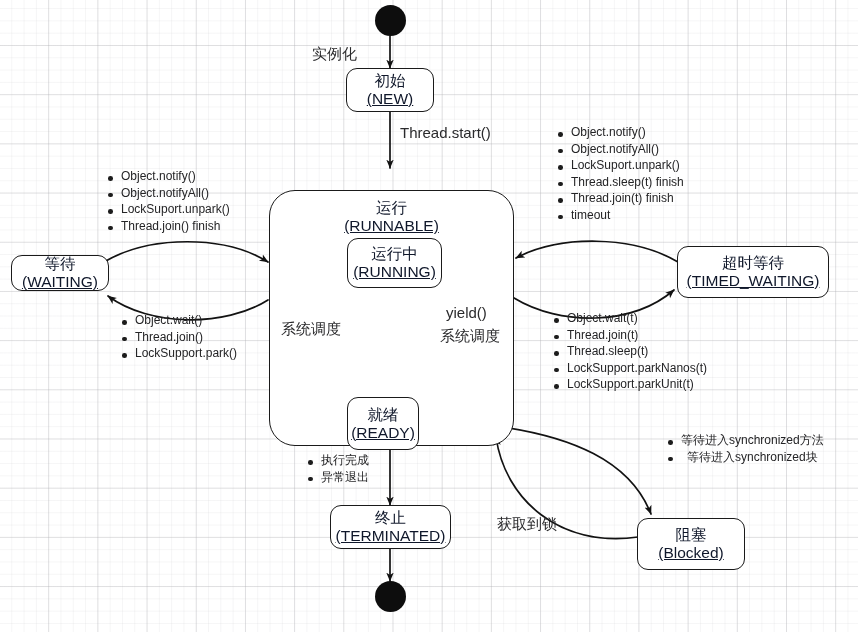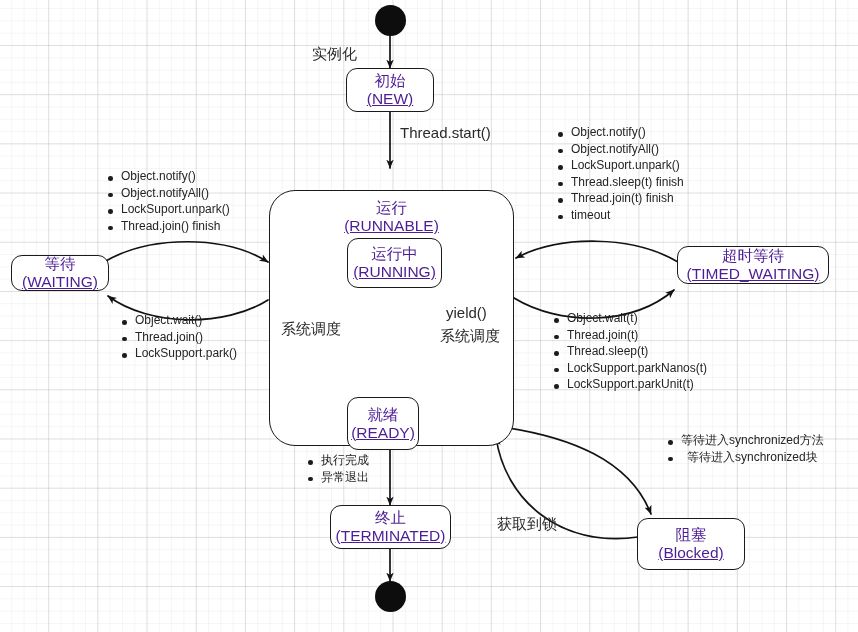--- a/index.html
+++ b/index.html
@@ -28,21 +28,21 @@
     left: 0; top: 0;
     width: 858px; height: 632px;
     pointer-events: none;
   }
   .node {
     position: absolute;
     box-sizing: border-box;
     border: 1.6px solid #1a1a1a;
     border-radius: 11px;
     background: #ffffff;
-    color: #4c1d95;
+    color: #0f172a;
     text-align: center;
     line-height: 1.16;
     display: flex;
     flex-direction: column;
     align-items: center;
     justify-content: center;
     font-size: 15.5px;
     white-space: nowrap;
   }
   .node .cn { display:block; }
@@ -147,21 +147,21 @@
   <div class="node" style="left:347px; top:357px; width:72px; height:53px;margin-top:40px;">
     <span class="cn">就绪</span>
     <span class="en">(READY)</span>
   </div>
 
   <div class="node" style="left:11px; top:255px; width:98px; height:36px;">
     <span class="cn">等待</span>
     <span class="en">(WAITING)</span>
   </div>
 
-  <div class="node" style="left:677px; top:246px; width:152px; height:38px;">
+  <div class="node" style="left:677px; top:246px; width:152px; height:52px;">
     <span class="cn">超时等待</span>
     <span class="en">(TIMED_WAITING)</span>
   </div>
 
   <div class="node" style="left:330px; top:505px; width:121px; height:44px;">
     <span class="cn">终止</span>
     <span class="en">(TERMINATED)</span>
   </div>
 
   <div class="node" style="left:637px; top:518px; width:108px; height:52px;">

